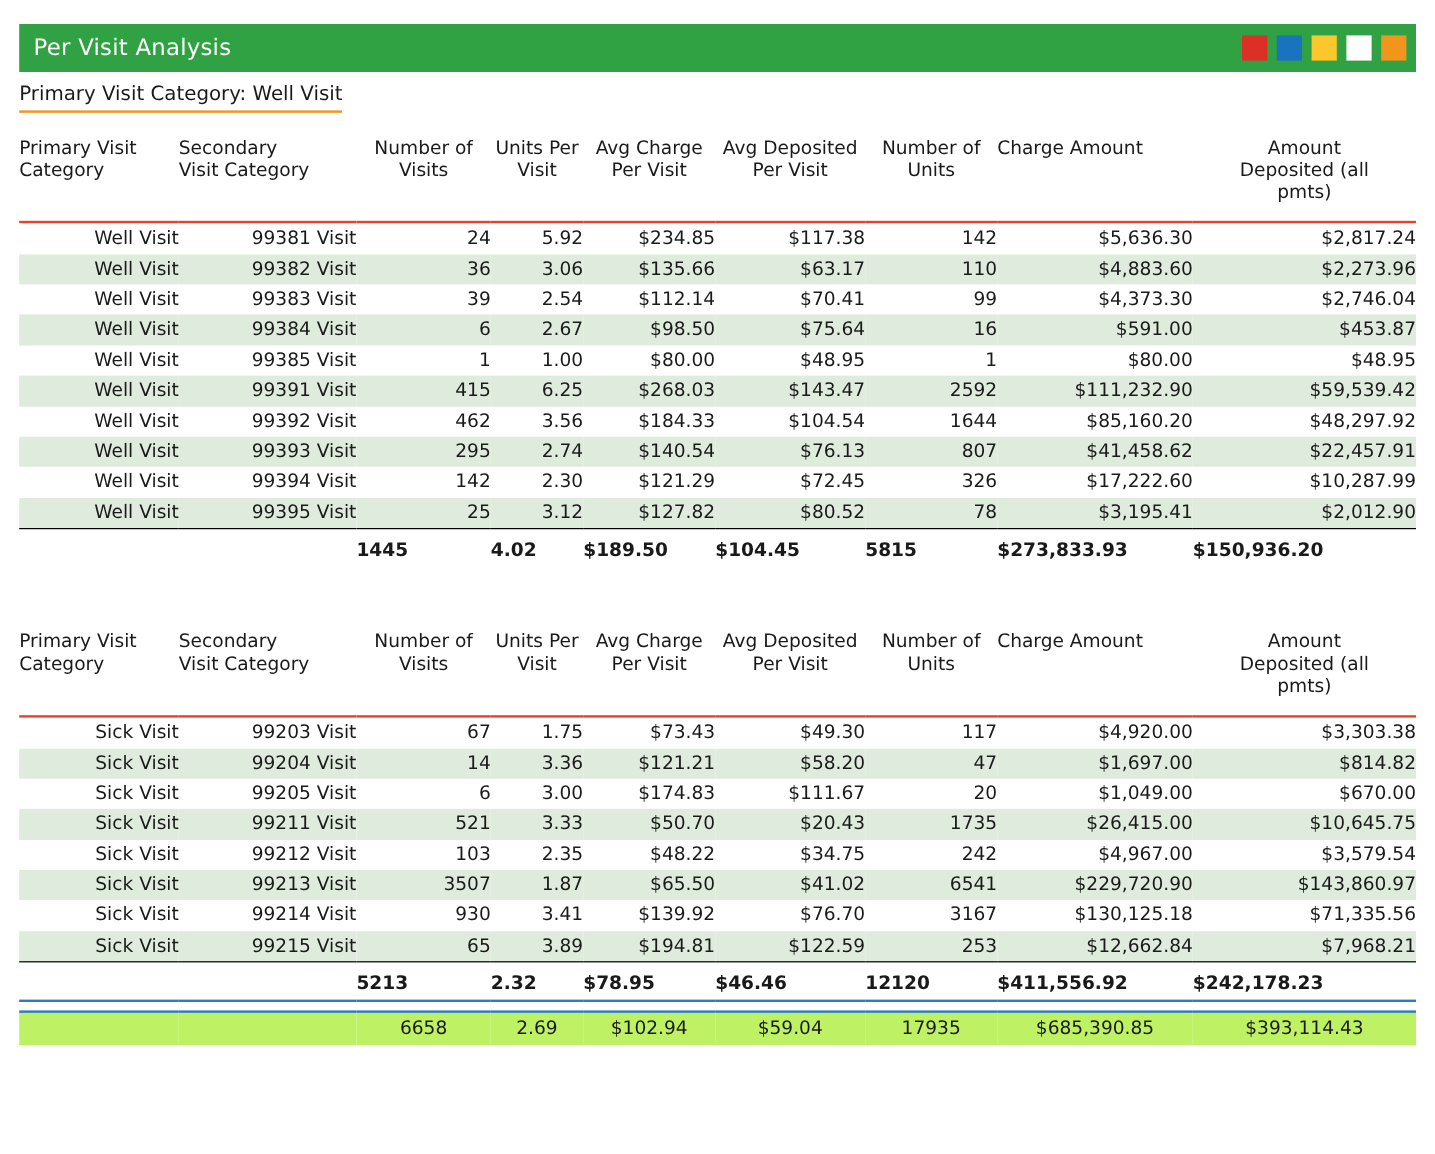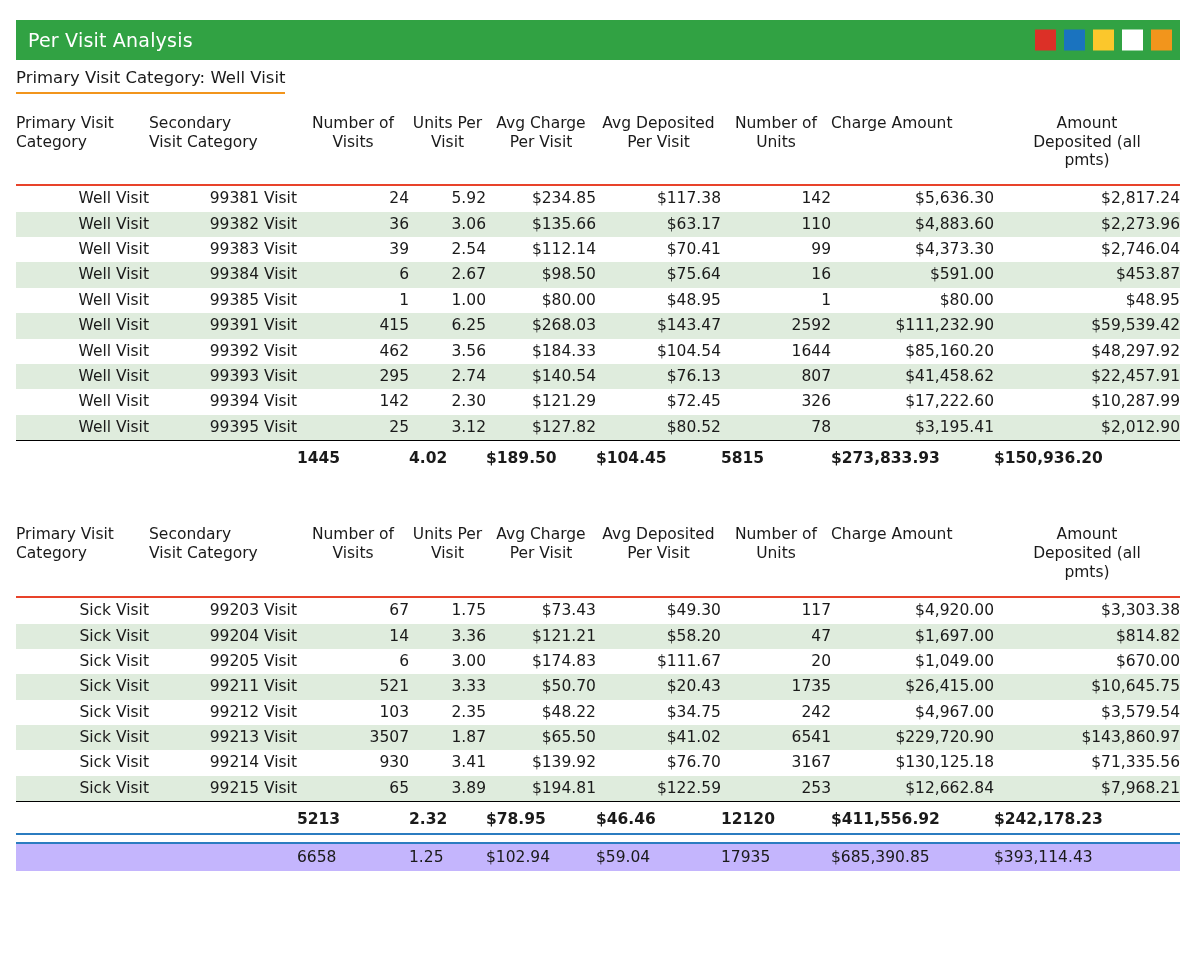--- a/index.html
+++ b/index.html
@@ -113,22 +113,22 @@
     font-weight: bold;
   }
   tr.grand-sep td {
     padding: 0;
     height: 7px;
     border-top: 2px solid #2b7cc0;
     border-bottom: 2px solid #2b7cc0;
   }
   tr.grand-total td {
     padding: 4px 0 4px 0;
-    text-align: left;
-    background: #c4b5fd;
+    text-align: center;
+    background: #bef264;
     line-height: 1.25;
     white-space: nowrap;
   }
 </style>
 </head>
 <body>
 
 <div class="banner">
   <div class="banner-title">Per Visit Analysis</div>
   <div class="swatches">
@@ -428,21 +428,21 @@
             <td>$411,556.92</td>
             <td>$242,178.23</td>
           </tr>
           <tr class="grand-sep">
             <td colspan="9"></td>
           </tr>
           <tr class="grand-total">
             <td class="left"></td>
             <td class="left"></td>
             <td>6658</td>
-            <td>1.25</td>
+            <td>2.69</td>
             <td>$102.94</td>
             <td>$59.04</td>
             <td>17935</td>
             <td>$685,390.85</td>
             <td>$393,114.43</td>
           </tr>
         </tbody>
       </table></div>
   </div>
 

